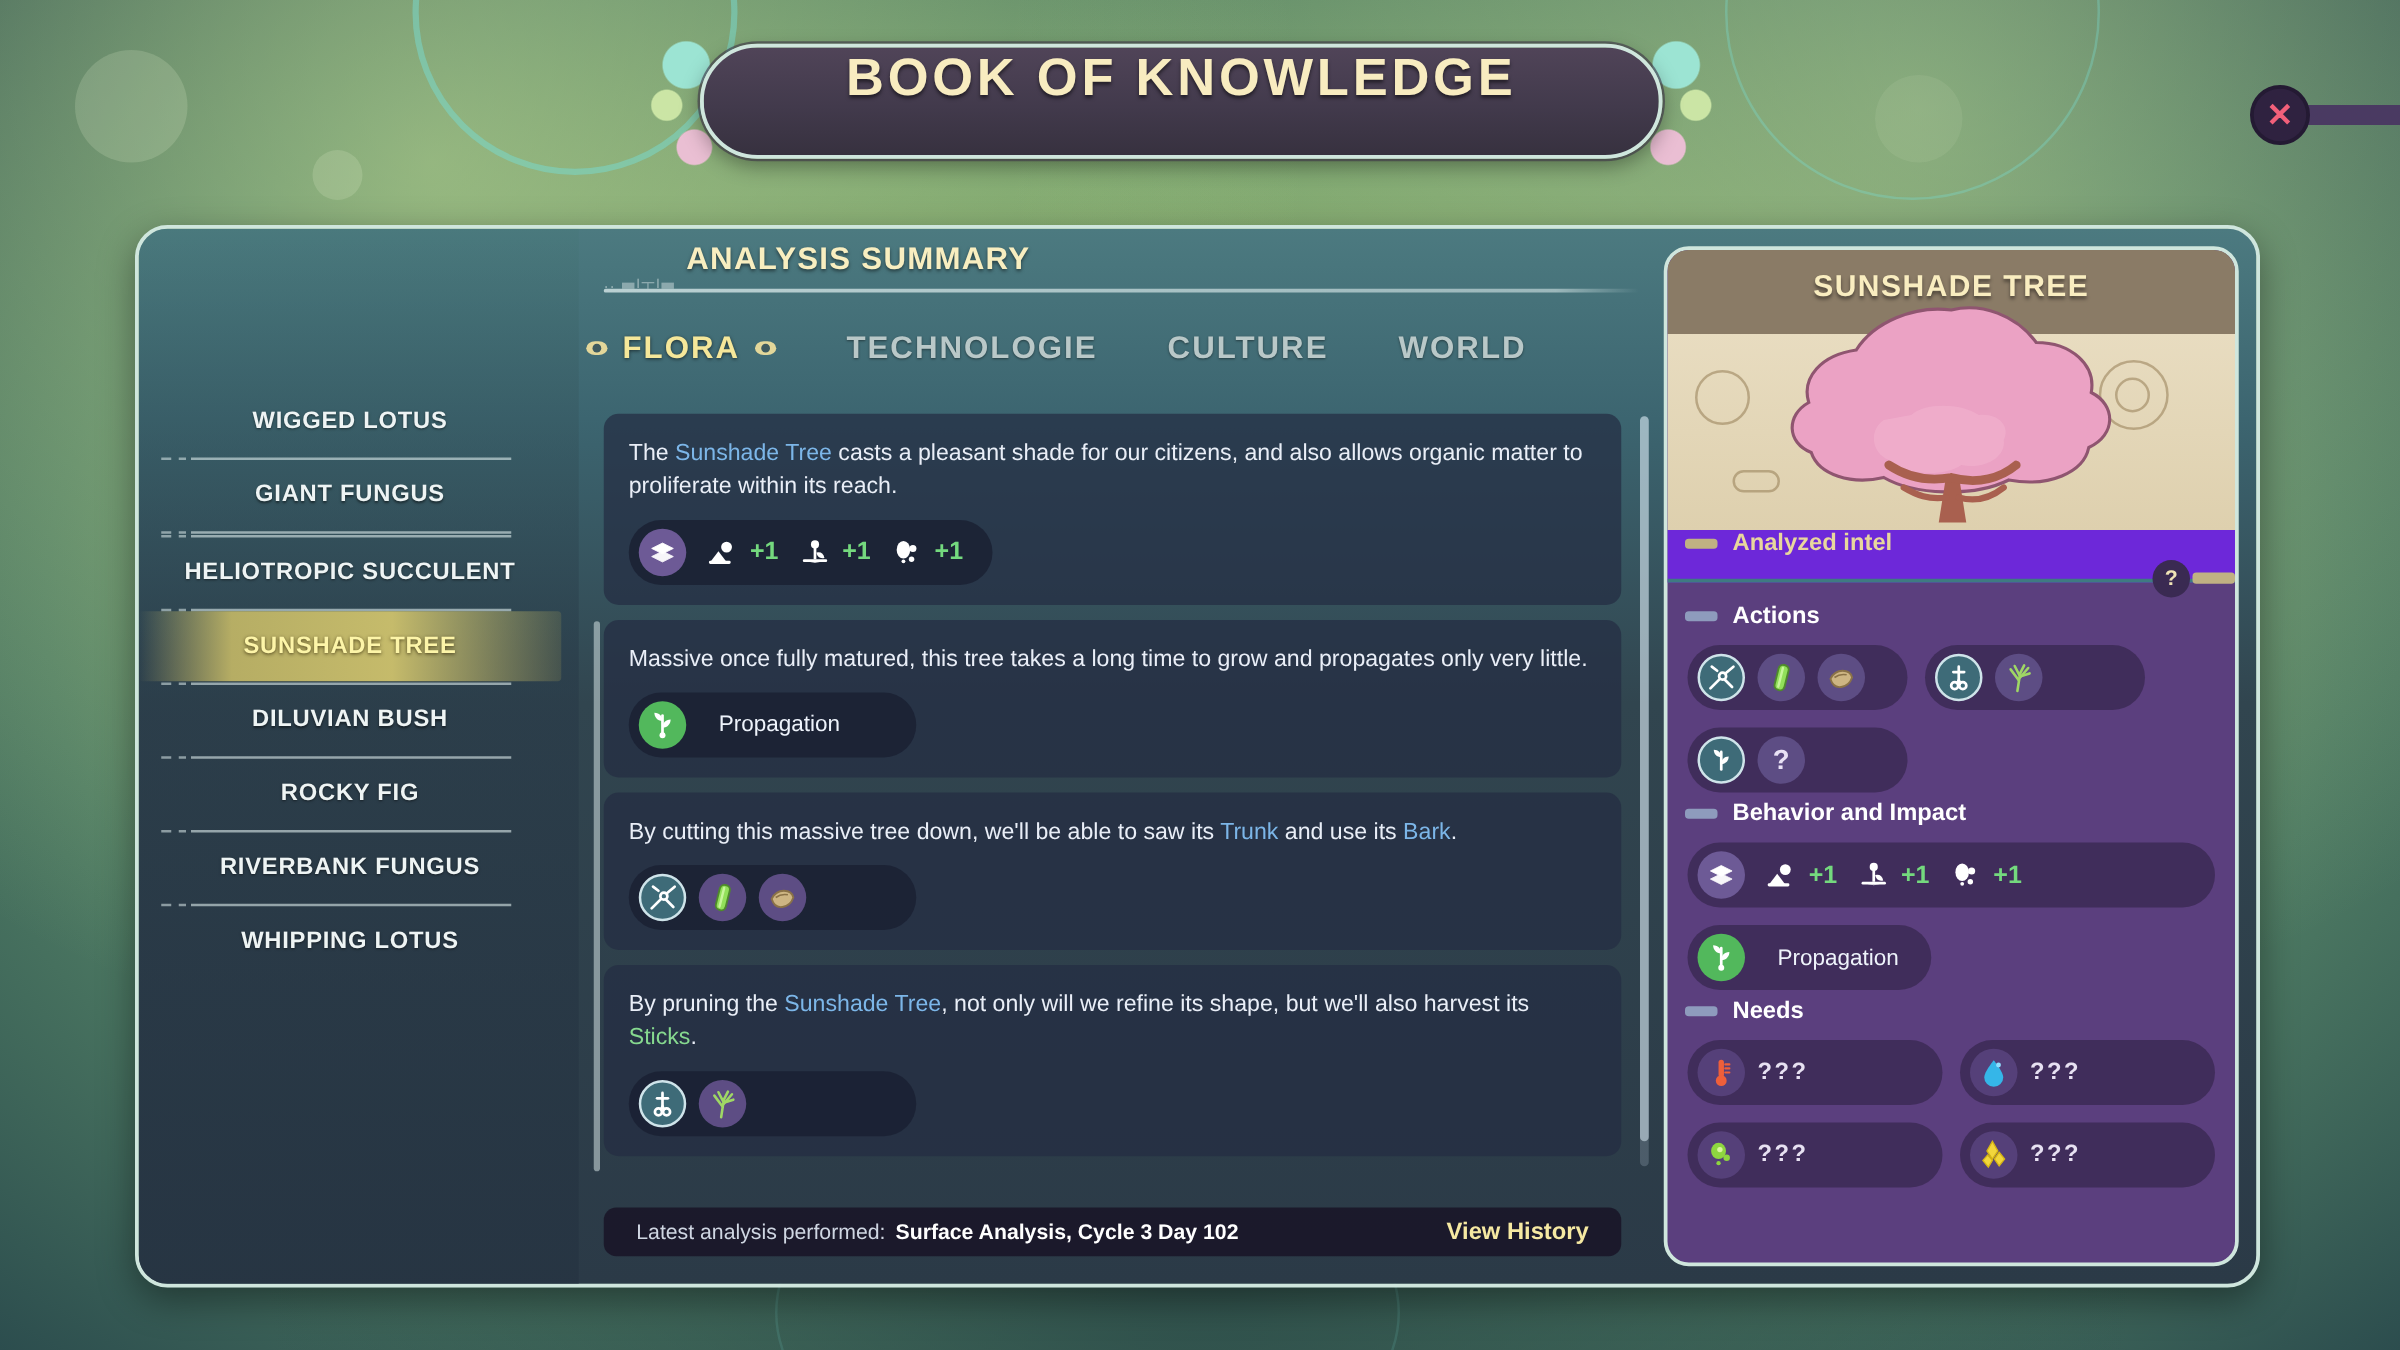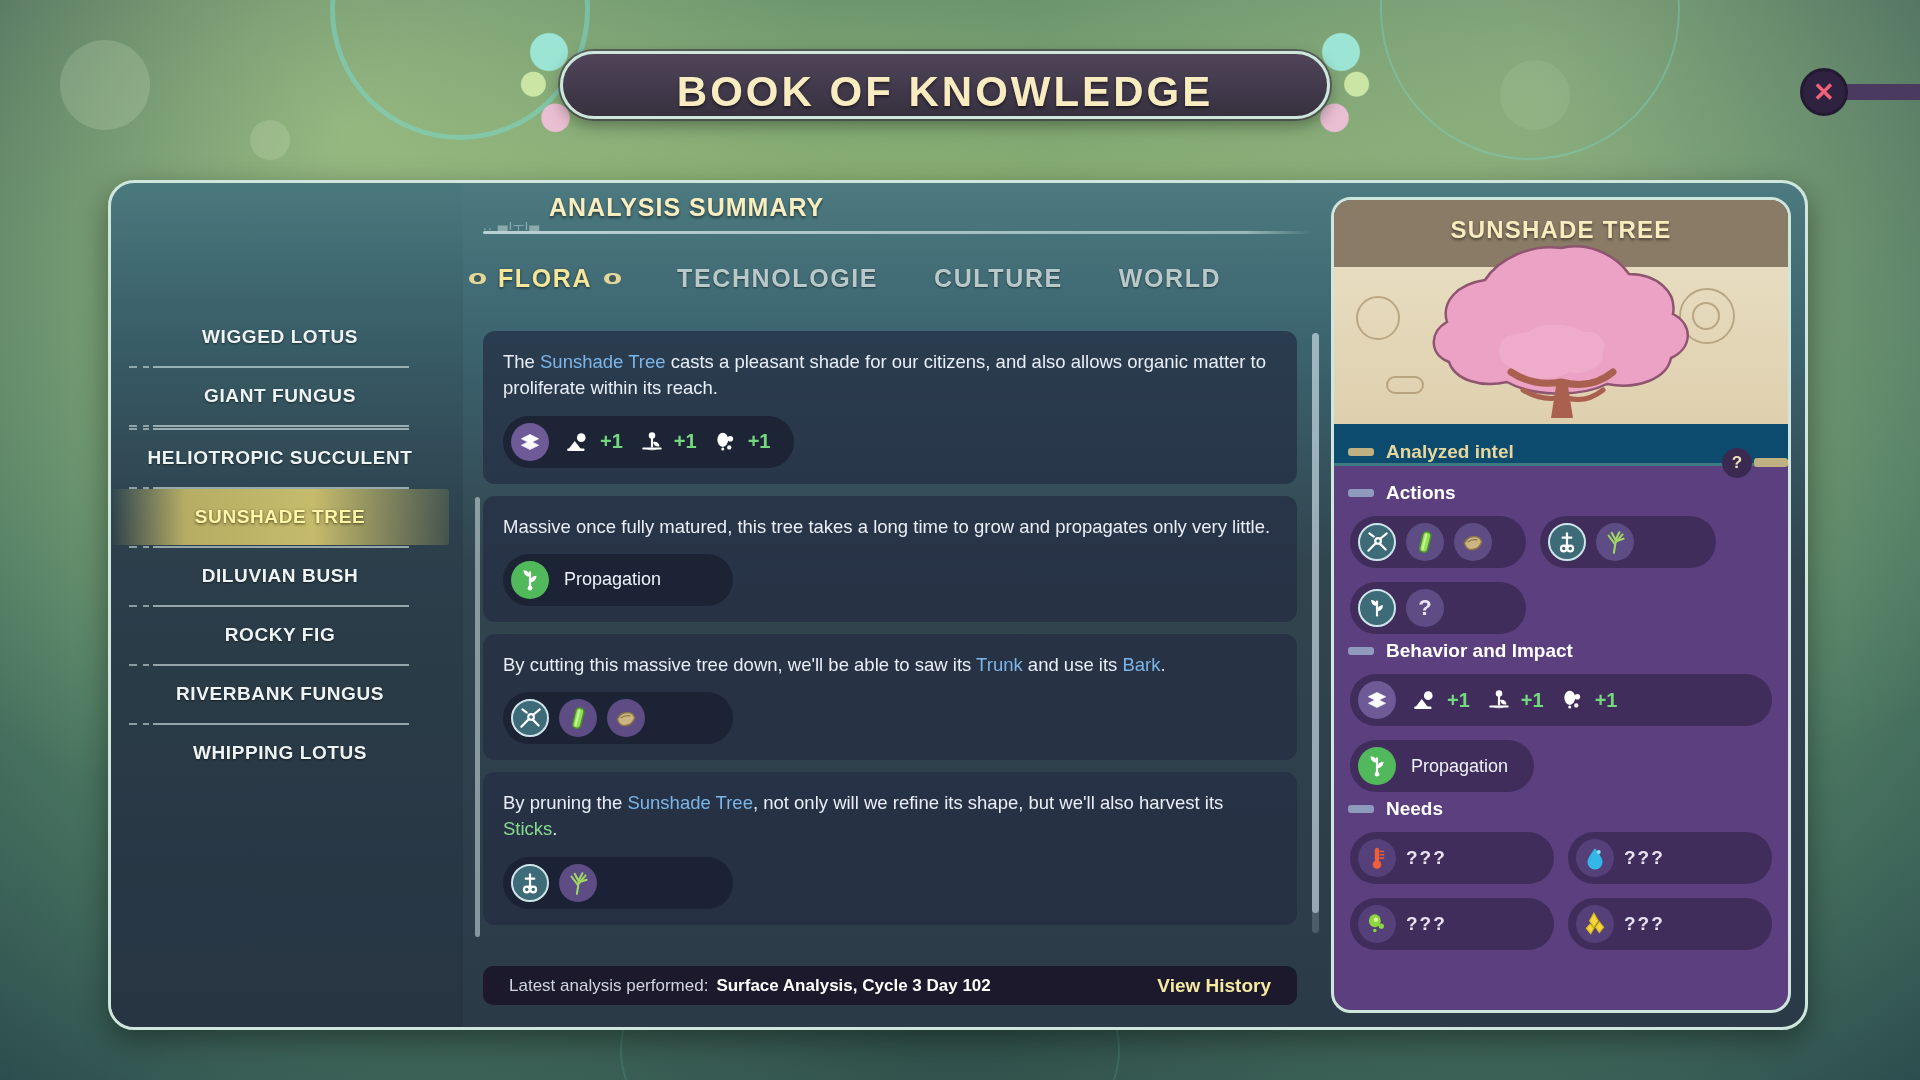--- a/index.html
+++ b/index.html
@@ -23,25 +23,25 @@
     background:
       radial-gradient(circle at 40% 25%, #9ee8d8 0 14%, transparent 15%),
       radial-gradient(circle at 62% 50%, #b9a6d8 0 12%, transparent 13%),
       radial-gradient(circle at 45% 72%, #f0c0d8 0 11%, transparent 12%),
       radial-gradient(circle at 28% 48%, #cfe9a8 0 10%, transparent 11%);
     filter:blur(0.4px); opacity:.95;
   }
   #title-orn-l { left:-8px; }
   #title-orn-r { right:-8px; transform:scaleX(-1); }
   #title-bar {
-    position:absolute; left:55px; top:16px; right:55px; height:68px;
+    position:absolute; left:55px; top:0; right:55px; height:92px;
     background:linear-gradient(180deg,#504458 0%,#423a4c 55%,#37313f 100%);
     border:3px solid #cfe6dd; border-radius:46px;
     box-shadow:0 0 0 2px rgba(60,50,70,.6), 0 6px 16px rgba(0,0,0,.35);
-    display:flex; align-items:flex-end; justify-content:center;
+    display:flex; align-items:flex-start; justify-content:center;
   }
   #title-text { color:#f8ecc0; font-size:42px; font-weight:bold; letter-spacing:3px; text-shadow:0 2px 3px rgba(0,0,0,.5); }
 
   
   #close-wrap { position:absolute; right:0; top:68px; display:flex; align-items:center; }
   #close-btn {
     width:48px; height:48px; border-radius:50%;
     background:#2f2240; border:3px solid #241a33;
     display:flex; align-items:center; justify-content:center;
     color:#f2607a; font-size:26px; font-weight:bold; cursor:pointer; z-index:2;
@@ -94,21 +94,21 @@
   .chip-row { margin-top:14px; display:inline-flex; align-items:center; gap:10px;
     background:rgba(26,32,50,.82); border-radius:26px; padding:7px 24px 7px 8px; min-width:230px; }
   .ic { width:38px; height:38px; border-radius:50%; display:flex; align-items:center; justify-content:center; flex:none; position:relative; }
   .ic.ring { border:2px solid #cfe4ea; background:#3e6b78; }
   .ic.purple { background:#6d5a96; }
   .ic.purple-d { background:#5d4d84; }
   .ic.green { background:#52b85c; }
   .ic.plain { background:transparent; }
   .stat { display:flex; align-items:center; gap:3px; }
   .plus { color:#74d97e; font-size:20px; font-weight:bold; }
-  .chip-label { color:#eef3fb; font-size:18px; margin-left:5px; }
+  .chip-label { color:#eef3fb; font-size:18px; margin-left:16px; }
   #scrollbar { position:absolute; right:12px; top:16px; width:7px; height:600px; background:rgba(190,210,225,.22); border-radius:4px; }
   #scrollthumb { position:absolute; right:12px; top:16px; width:7px; height:580px; background:rgba(215,232,240,.55); border-radius:4px; }
 
   #footer { margin:0 34px 22px 20px; height:39px; background:rgba(26,22,40,.9); border-radius:10px;
     display:flex; align-items:center; padding:0 26px; }
   #footer-label { color:#cfd6e2; font-size:17px; }
   #footer-value { color:#fff; font-size:17px; font-weight:bold; margin-left:8px; }
   #view-history { margin-left:auto; color:#f6e9a2; font-size:19px; font-weight:bold; cursor:pointer; }
 
   
@@ -117,22 +117,22 @@
   #portrait { height:224px; position:relative; border-bottom:none;
     background:linear-gradient(180deg,#8a7b66 0%, #8a7b66 30%, #e8dcc0 30%, #ded0ae 100%); }
   #portrait-title { position:absolute; top:16px; left:0; right:0; text-align:center; color:#f9edc0;
     font-size:24px; font-weight:bold; letter-spacing:1.2px; text-shadow:0 2px 3px rgba(0,0,0,.45); z-index:3; }
   .doodle { position:absolute; border:2px solid rgba(150,125,85,.55); border-radius:50%; }
   #tree { position:absolute; left:50%; bottom:4px; transform:translateX(-50%); z-index:2; }
 
   .sect-head { display:flex; align-items:center; gap:12px; padding:0 0 0 14px; }
   .sect-dash { width:26px; height:8px; border-radius:3px; flex:none; }
   .sect-title { font-size:19px; font-weight:bold; }
-  #intel-bar { height:42px; display:flex; align-items:flex-end; position:relative;
-    background:#0c4a6e; border-bottom:3px solid #3f7a82; }
+  #intel-bar { height:42px; display:flex; align-items:flex-start; position:relative;
+    background:#6d28d9; border-bottom:3px solid #3f7a82; }
   #intel-title { color:#e8d79d; }
   #help-btn { position:absolute; right:36px; top:24px; width:30px; height:30px; border-radius:50%;
     background:#3a2a52; color:#f0e4b6; font-size:17px; font-weight:bold; display:flex; align-items:center;
     justify-content:center; cursor:pointer; z-index:3; }
   #help-tail { position:absolute; right:0; top:34px; width:34px; height:9px; background:#c0b183; border-radius:3px; }
 
   #right-body { flex:1; padding:16px 0 10px 0; }
   .sect { margin-bottom:6px; }
   .sect .sect-title.white { color:#ffffff; }
   .row-wrap { padding:12px 16px 0 16px; display:flex; gap:14px; flex-wrap:wrap; }

